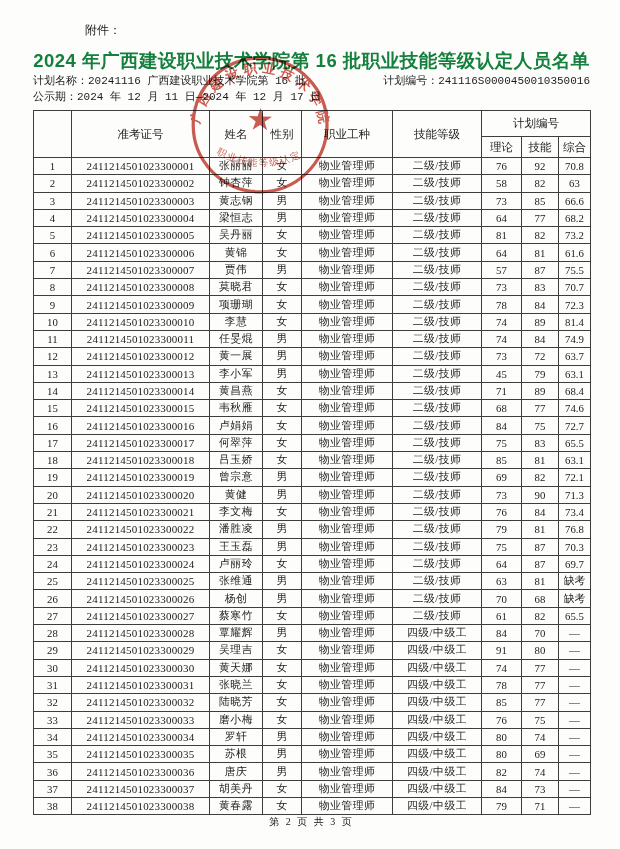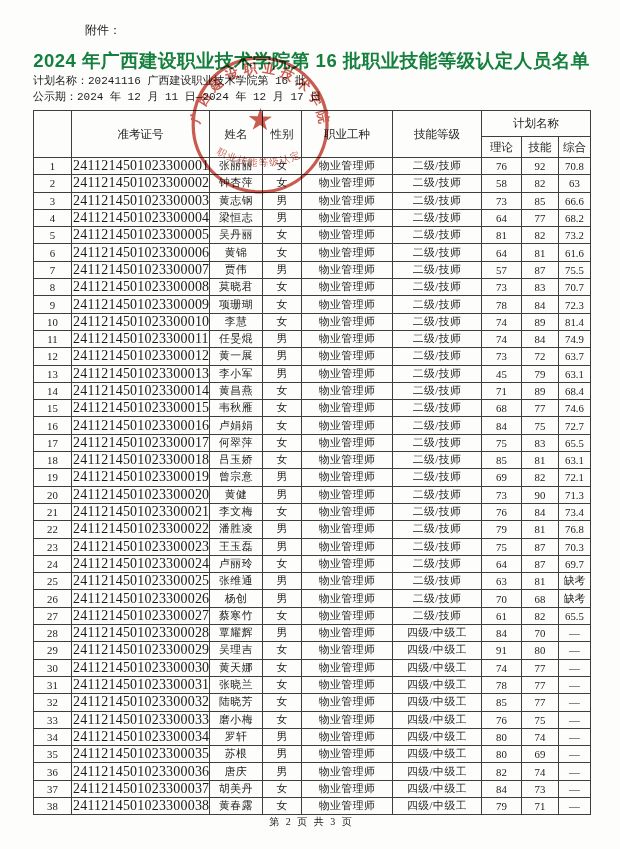--- a/index.html
+++ b/index.html
@@ -54,21 +54,21 @@
   .col-seq   { width:38px; }
   .col-tick  { width:138px; }
   .col-name  { width:53px; }
   .col-sex   { width:39px; }
   .col-occ   { width:91px; }
   .col-lvl   { width:89px; }
   .col-th    { width:40px; }
   .col-sk    { width:37px; }
   .col-ov    { width:32px; }
   .seq-head { display:inline-block; width:13px; word-break:break-all; line-height:1.5;margin-left:38px; }
-  td.cell-tick { font-size:14px; letter-spacing:0.2px; }
+  td.cell-tick { font-size:11px; letter-spacing:0.2px; }
   td.cell-name, td.cell-occ, td.cell-lvl { letter-spacing:0.5px; }
 
   .page-footer {
     text-align:center;
     font-size:10px;
     letter-spacing:2px;
     color:#1c1c1c;
   }
 
   .seal {
@@ -86,20 +86,21 @@
 
 <div class="page">
 
   <div class="attachment">附件：</div>
 
   <div class="doc-title">2024 年广西建设职业技术学院第 16 批职业技能等级认定人员名单</div>
 
   <div class="meta">
     <div class="meta-row">
       <div class="meta-left"><span>计划名称：</span><span>20241116 广西建设职业技术学院第 16 批</span></div>
+      <div class="meta-right"><span>计划编号：</span><span>241116S0000450010350016</span></div>
     </div>
     <div class="meta-row">
       <div class="meta-right"><span>公示期：</span><span>2024 年 12 月 11 日—2024 年 12 月 17 日</span></div>
     </div>
   </div>
 
   <table class="roster">
     <colgroup>
       <col class="col-seq">
         <col class="col-tick">
@@ -112,21 +113,21 @@
         <col class="col-ov">
     </colgroup>
     <thead>
       <tr class="h1">
         <th rowspan="2"><span class="seq-head">序号</span></th>
         <th rowspan="2">准考证号</th>
         <th rowspan="2">姓名</th>
         <th rowspan="2">性别</th>
         <th rowspan="2">职业工种</th>
         <th rowspan="2">技能等级</th>
-        <th colspan="3">计划名称</th>
+        <th colspan="3">计划编号</th>
       </tr>
       <tr class="h2">
         <th>理论</th>
         <th>技能</th>
         <th>综合</th>
       </tr>
     </thead>
     <tbody>
         <tr>
           <td class="cell-seq">1</td>

